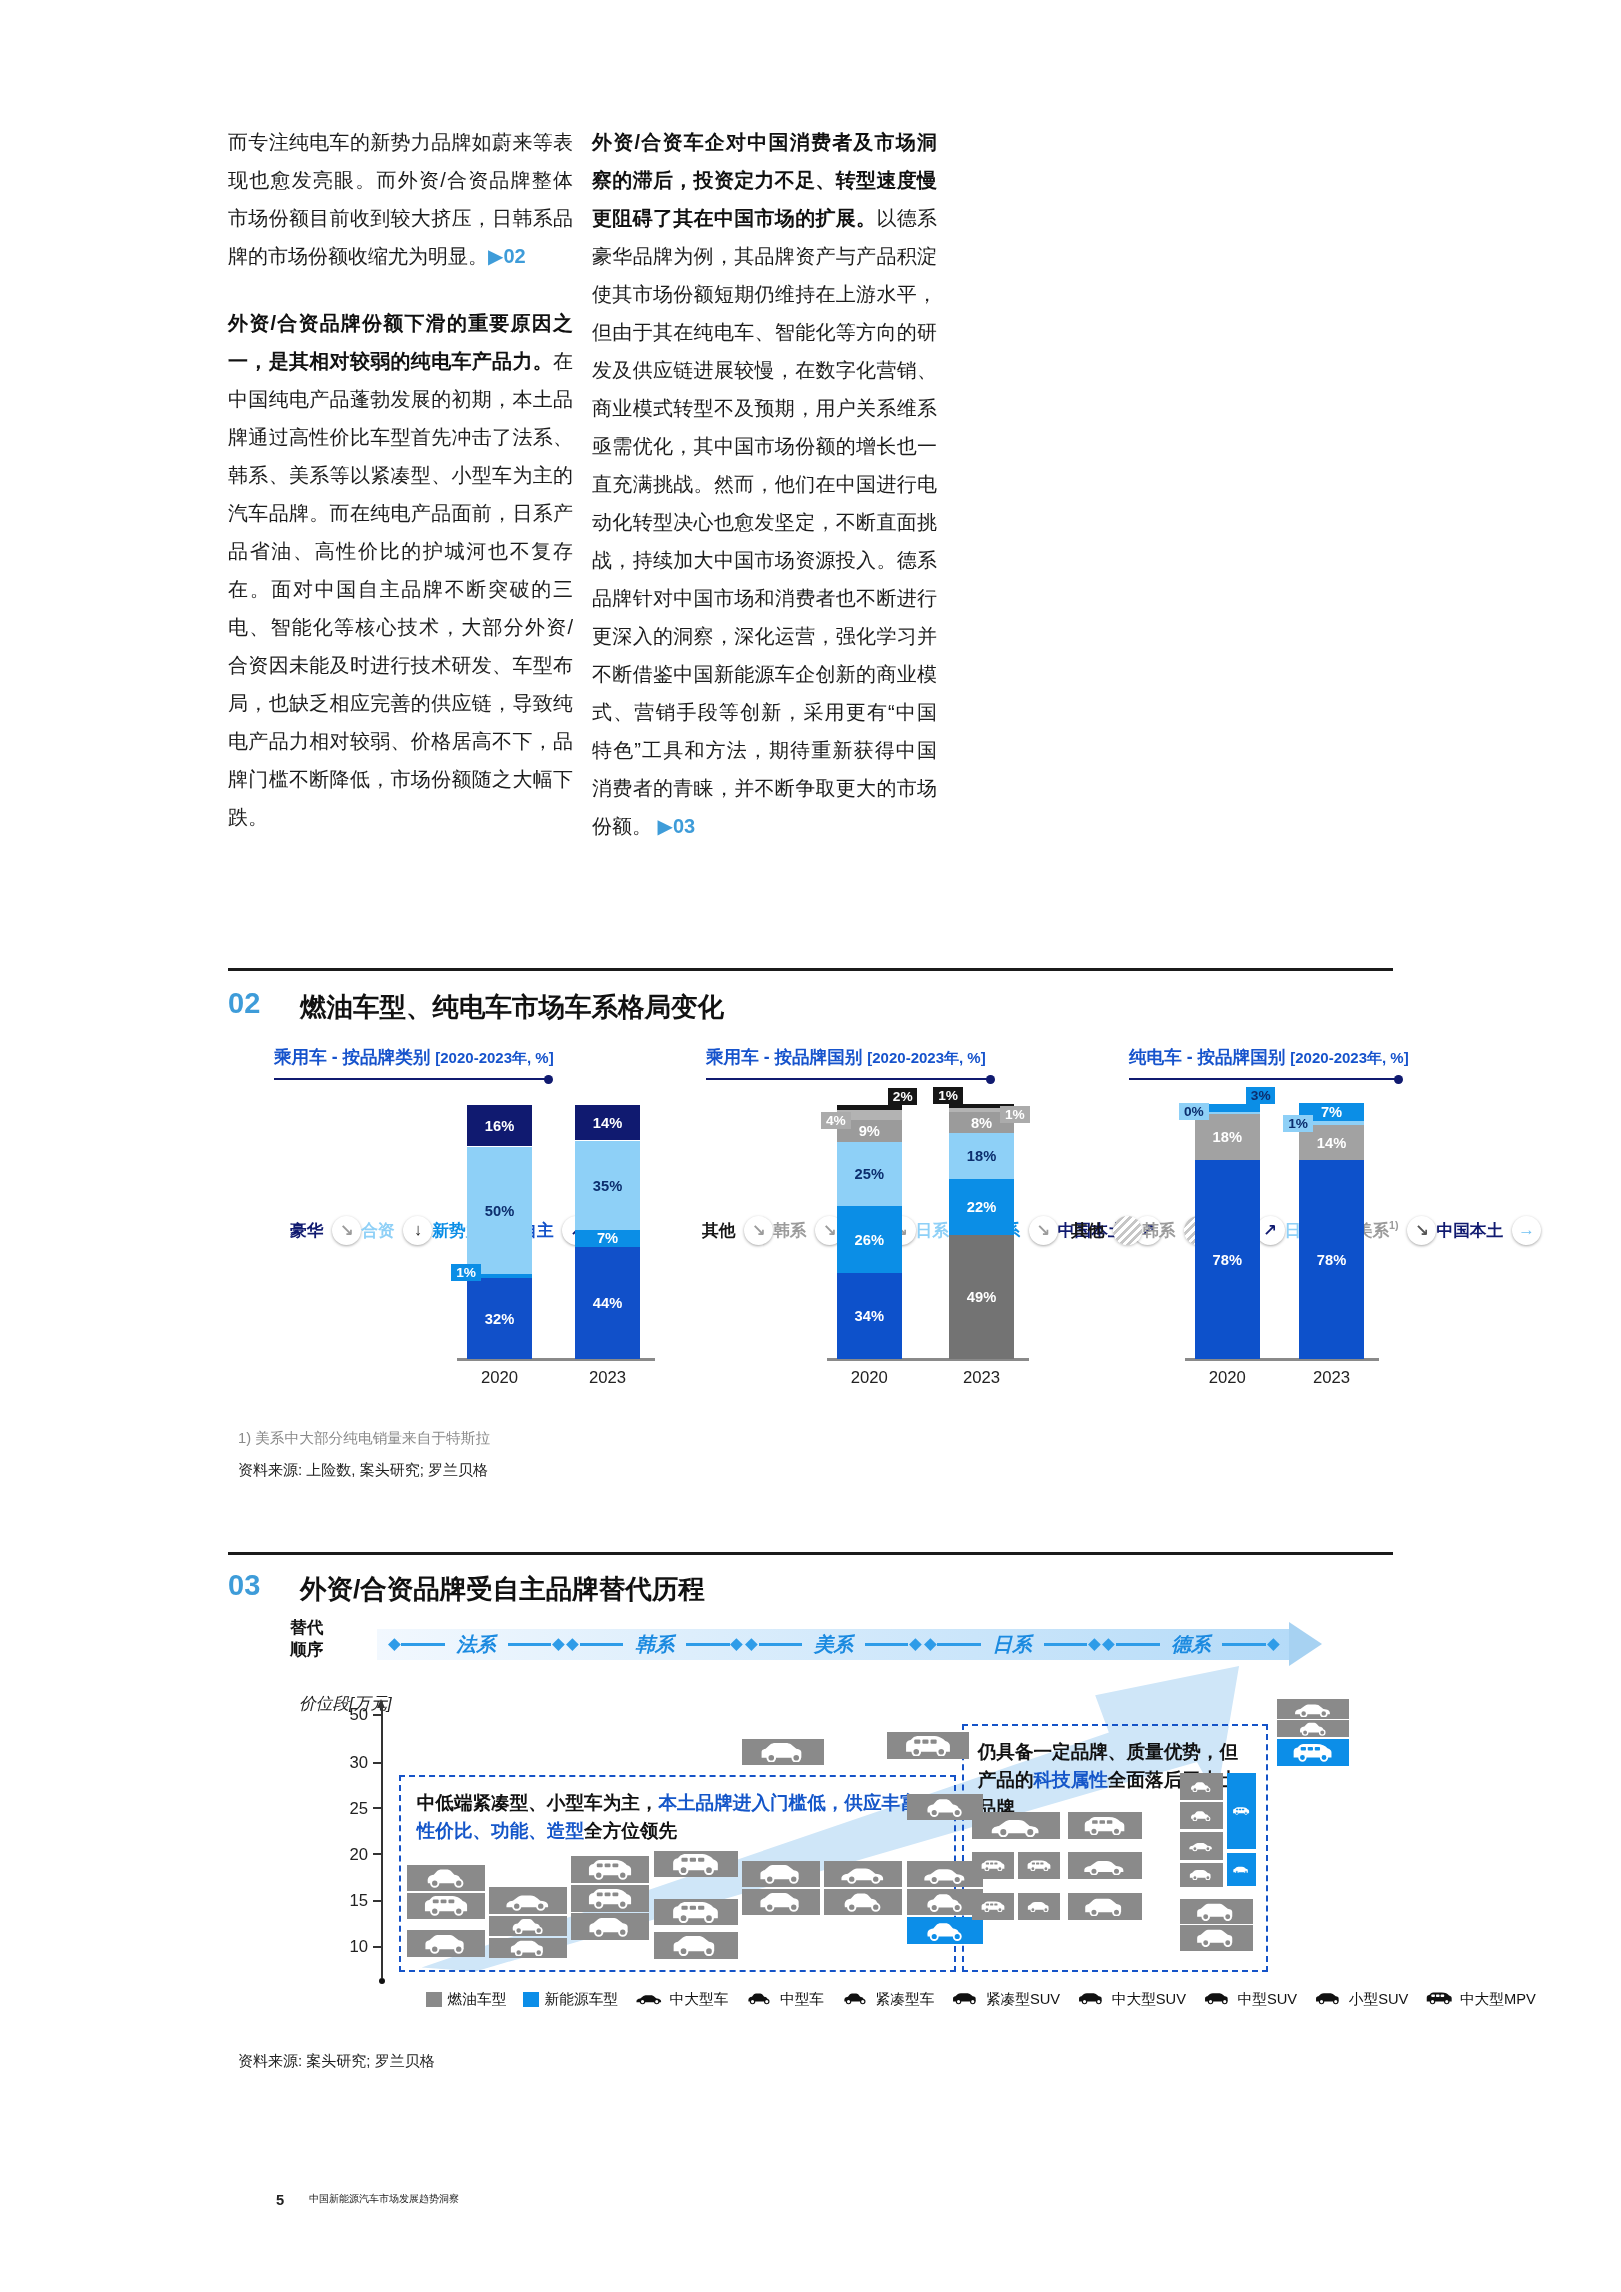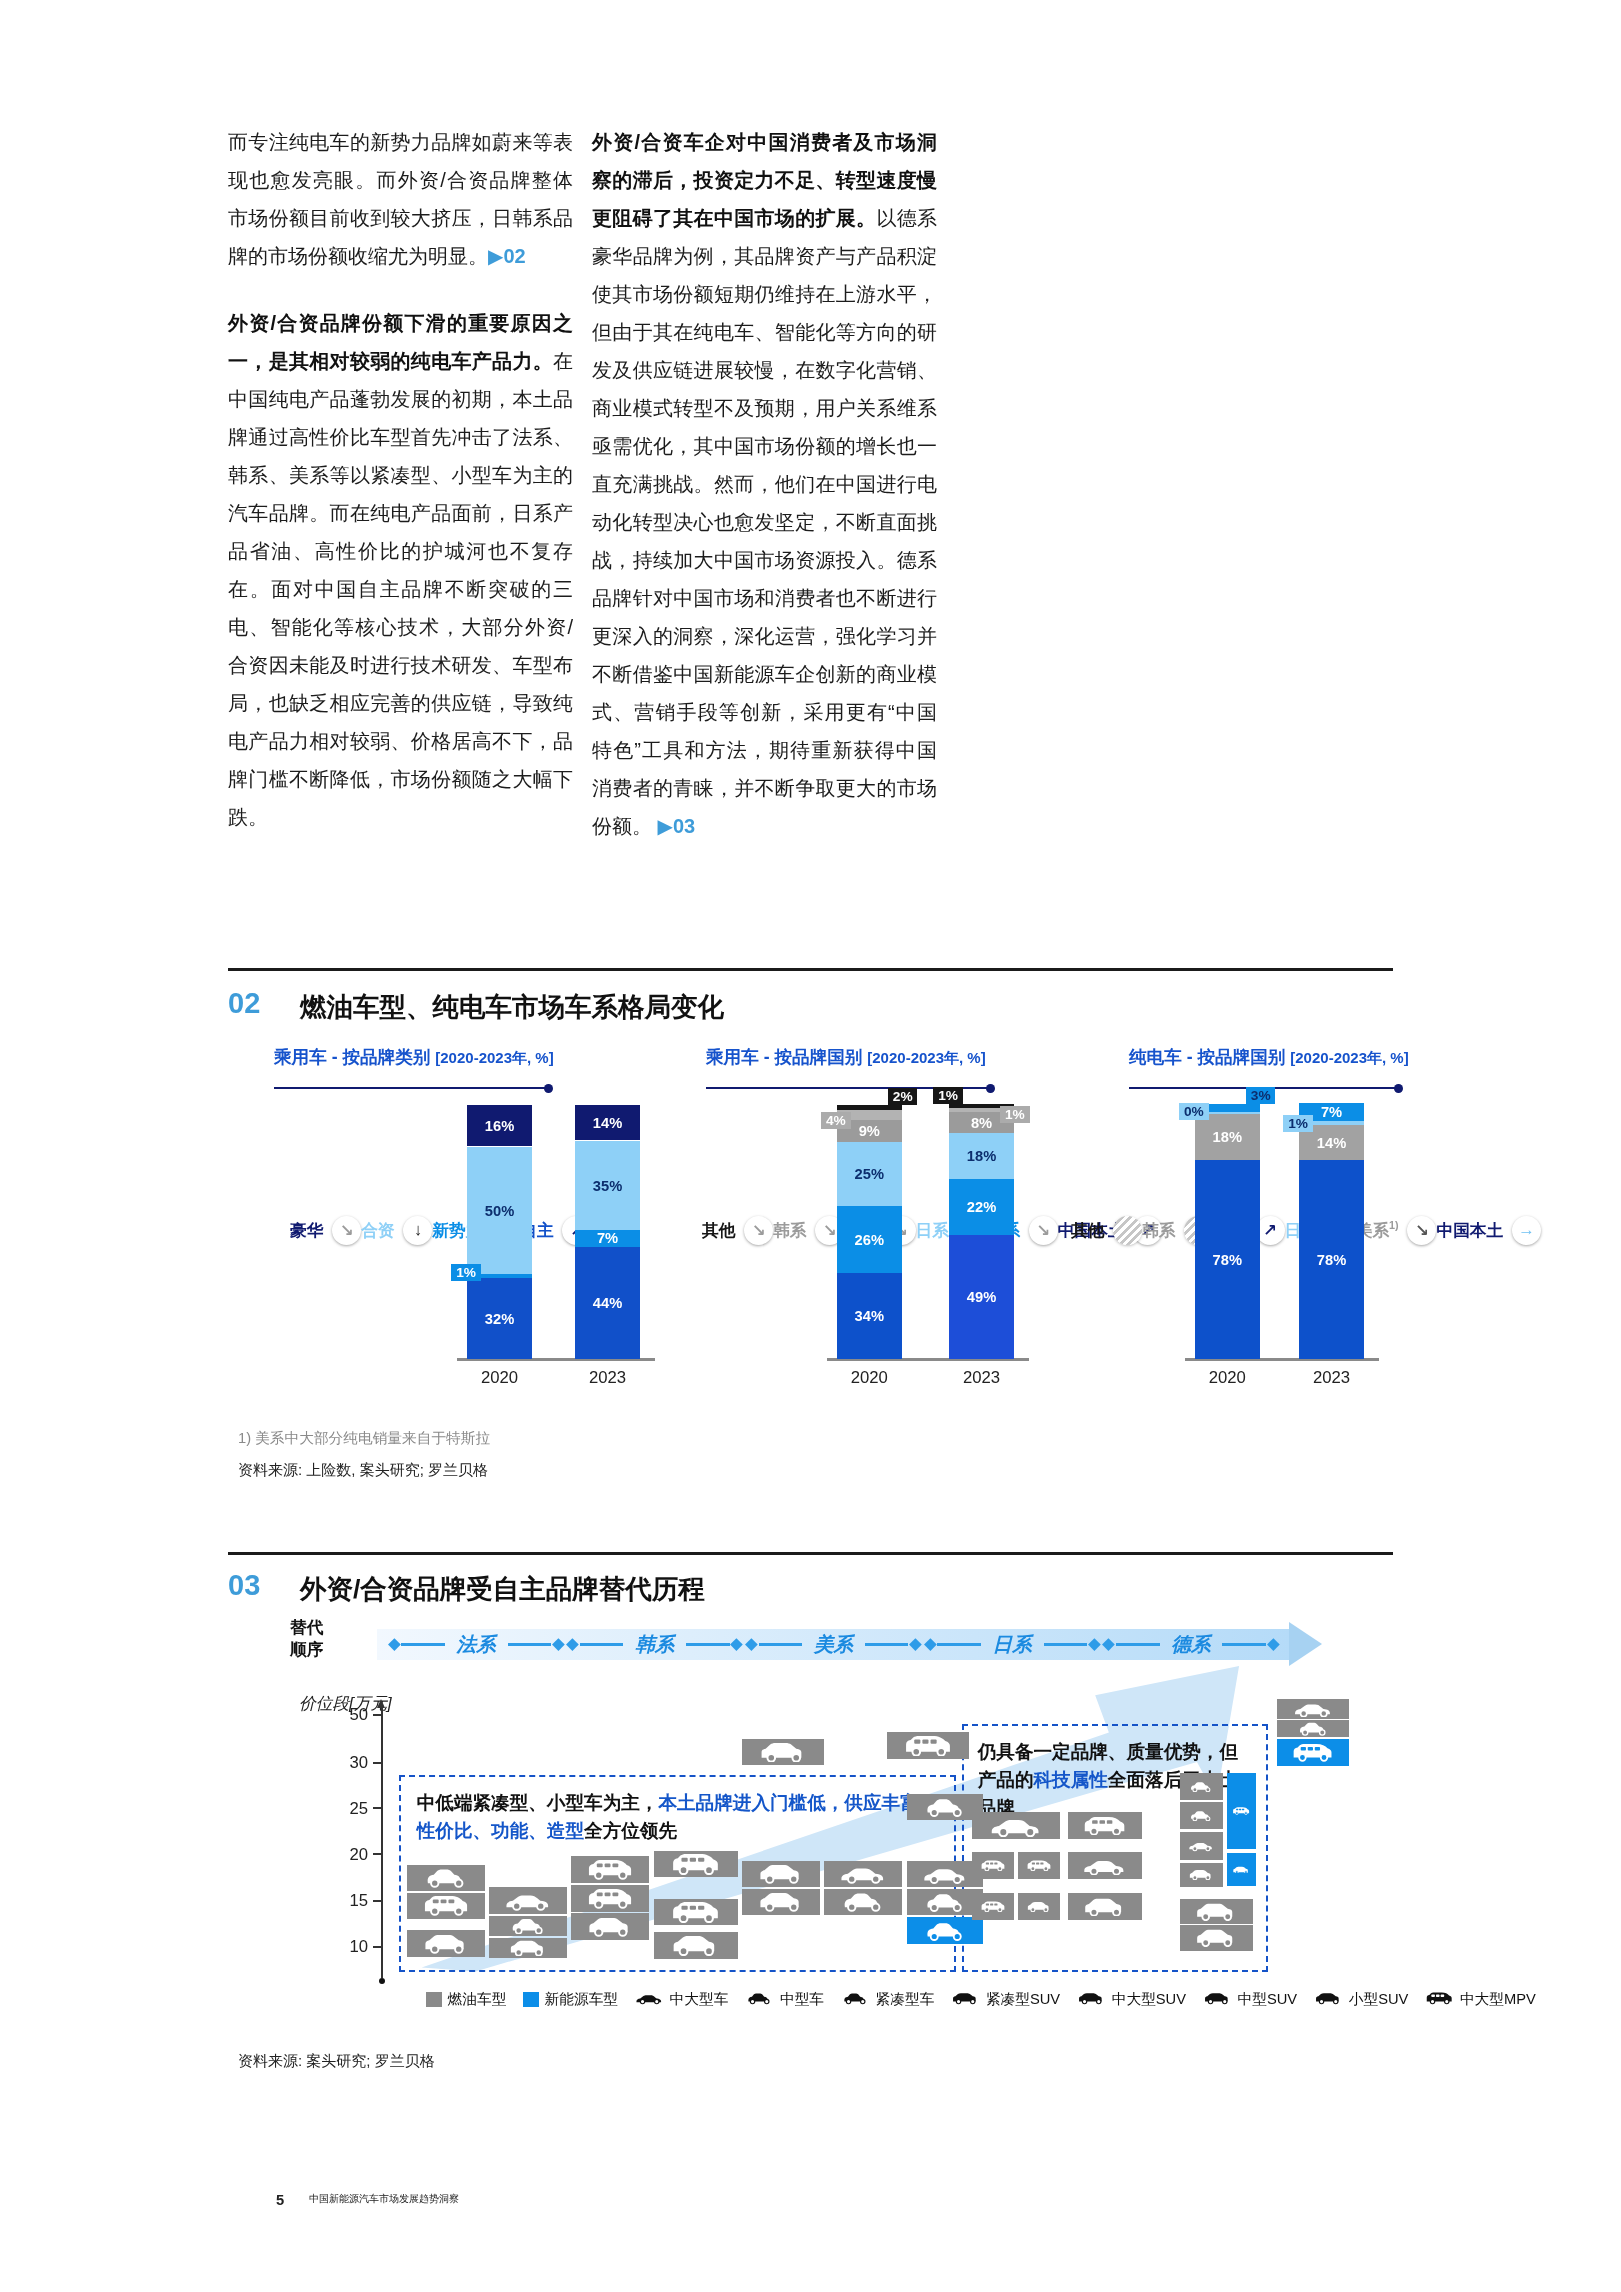--- a/index.html
+++ b/index.html
@@ -8,21 +8,21 @@
   
   .col{position:absolute;top:123px;width:345px;font-size:20px;line-height:38px;text-align:justify;color:#1c1c1c;}
   .col p{margin:0 0 29px 0;}
   .col b{color:#111;}
   .ref{color:#3E9CD9;font-weight:bold;white-space:nowrap;}
   
   .rule{position:absolute;left:228px;width:1165px;height:2.5px;background:#1b1b1b;}
   .secnum{position:absolute;font-size:29px;font-weight:bold;color:#3E9CD9;}
   .sectitle{position:absolute;font-size:26.5px;font-weight:bold;color:#111;}
   
-  .sub{position:absolute;top:1045px;border-bottom:2.5px solid #101a70;padding-bottom:18px;font-weight:bold;color:#1653cc;font-size:17.6px;white-space:nowrap;}
+  .sub{position:absolute;top:1045px;border-bottom:2.5px solid #101a70;padding-bottom:9px;font-weight:bold;color:#1653cc;font-size:17.6px;white-space:nowrap;}
   .sub .rng{font-size:15px;}
   .sub::after{content:'';position:absolute;right:-2.9px;bottom:-5.9px;width:8.8px;height:8.8px;border-radius:50%;background:#101a70;}
   
   .chart{position:absolute;top:1094px;display:flex;align-items:stretch;}
   .leg{display:flex;justify-content:space-between;padding:7.8px 0 13.7px 0;height:257px;}
   .legrow{display:flex;align-items:center;justify-content:flex-end;gap:8.8px;}
   .leglab{font-weight:bold;font-size:16.7px;white-space:nowrap;}
   .leglab sup{font-size:10.8px;}
   .legico{width:29px;height:29px;border-radius:50%;background:#fff;box-shadow:0 1px 2.9px rgba(0,0,0,.35);display:flex;align-items:center;justify-content:center;font-size:16.7px;font-weight:bold;flex:0 0 auto;}
   .legico.hatch{background:repeating-linear-gradient(135deg,#c6c6c6 0 2.9px,#fff 2.9px 5.9px);box-shadow:0 1px 2.9px rgba(0,0,0,.25);}
@@ -157,21 +157,21 @@
           <div class="seg" style="bottom: 86px; height: 67px; background: rgb(11, 142, 230); color: rgb(255, 255, 255);">26%</div>
           <div class="seg" style="bottom: 153px; height: 64px; background: rgb(142, 208, 247); color: rgb(12, 46, 110);">25%</div>
           <div class="seg" style="bottom: 217px; height: 22.5px; background: rgb(155, 155, 155); color: rgb(255, 255, 255);">9%</div>
           <div class="seg" style="bottom: 239px; height: 9.8px; background: rgb(179, 179, 179); color: rgb(255, 255, 255);"></div>
           <div class="chip" style="background: rgb(171, 171, 171); color: rgb(255, 255, 255); top: 17.6px; left: -15.7px;">4%</div>
           <div class="seg" style="bottom: 249px; height: 4.9px; background: rgb(22, 22, 22); color: rgb(255, 255, 255);"></div>
           <div class="chip" style="background: rgb(22, 22, 22); color: rgb(255, 255, 255); top: -5.9px; right: -15.7px;">2%</div>
         </div>
         <div class="yearlab" style="left: 9.8px;">2020</div>
         <div class="bar" style="left: 122px; height: 265px;">
-          <div class="seg" style="bottom: 0px; height: 124px; background: #1d4ed8; color: rgb(255, 255, 255);">49%</div>
+          <div class="seg" style="bottom: 0px; height: 124px; background: #737373; color: rgb(255, 255, 255);">49%</div>
           <div class="seg" style="bottom: 124px; height: 56px; background: rgb(11, 142, 230); color: rgb(255, 255, 255);">22%</div>
           <div class="seg" style="bottom: 180px; height: 46px; background: rgb(142, 208, 247); color: rgb(12, 46, 110);">18%</div>
           <div class="seg" style="bottom: 226px; height: 20.6px; background: rgb(155, 155, 155); color: rgb(255, 255, 255);">8%</div>
           <div class="seg" style="bottom: 247px; height: 3.9px; background: rgb(179, 179, 179); color: rgb(255, 255, 255);"></div>
           <div class="chip" style="background: rgb(171, 171, 171); color: rgb(255, 255, 255); top: 11.8px; right: -15.7px;">1%</div>
           <div class="seg" style="bottom: 251px; height: 3.9px; background: rgb(22, 22, 22); color: rgb(255, 255, 255);"></div>
           <div class="chip" style="background: rgb(22, 22, 22); color: rgb(255, 255, 255); top: -6.9px; left: -15.7px;">1%</div>
         </div>
         <div class="yearlab" style="left: 122px;">2023</div>
       </div>

